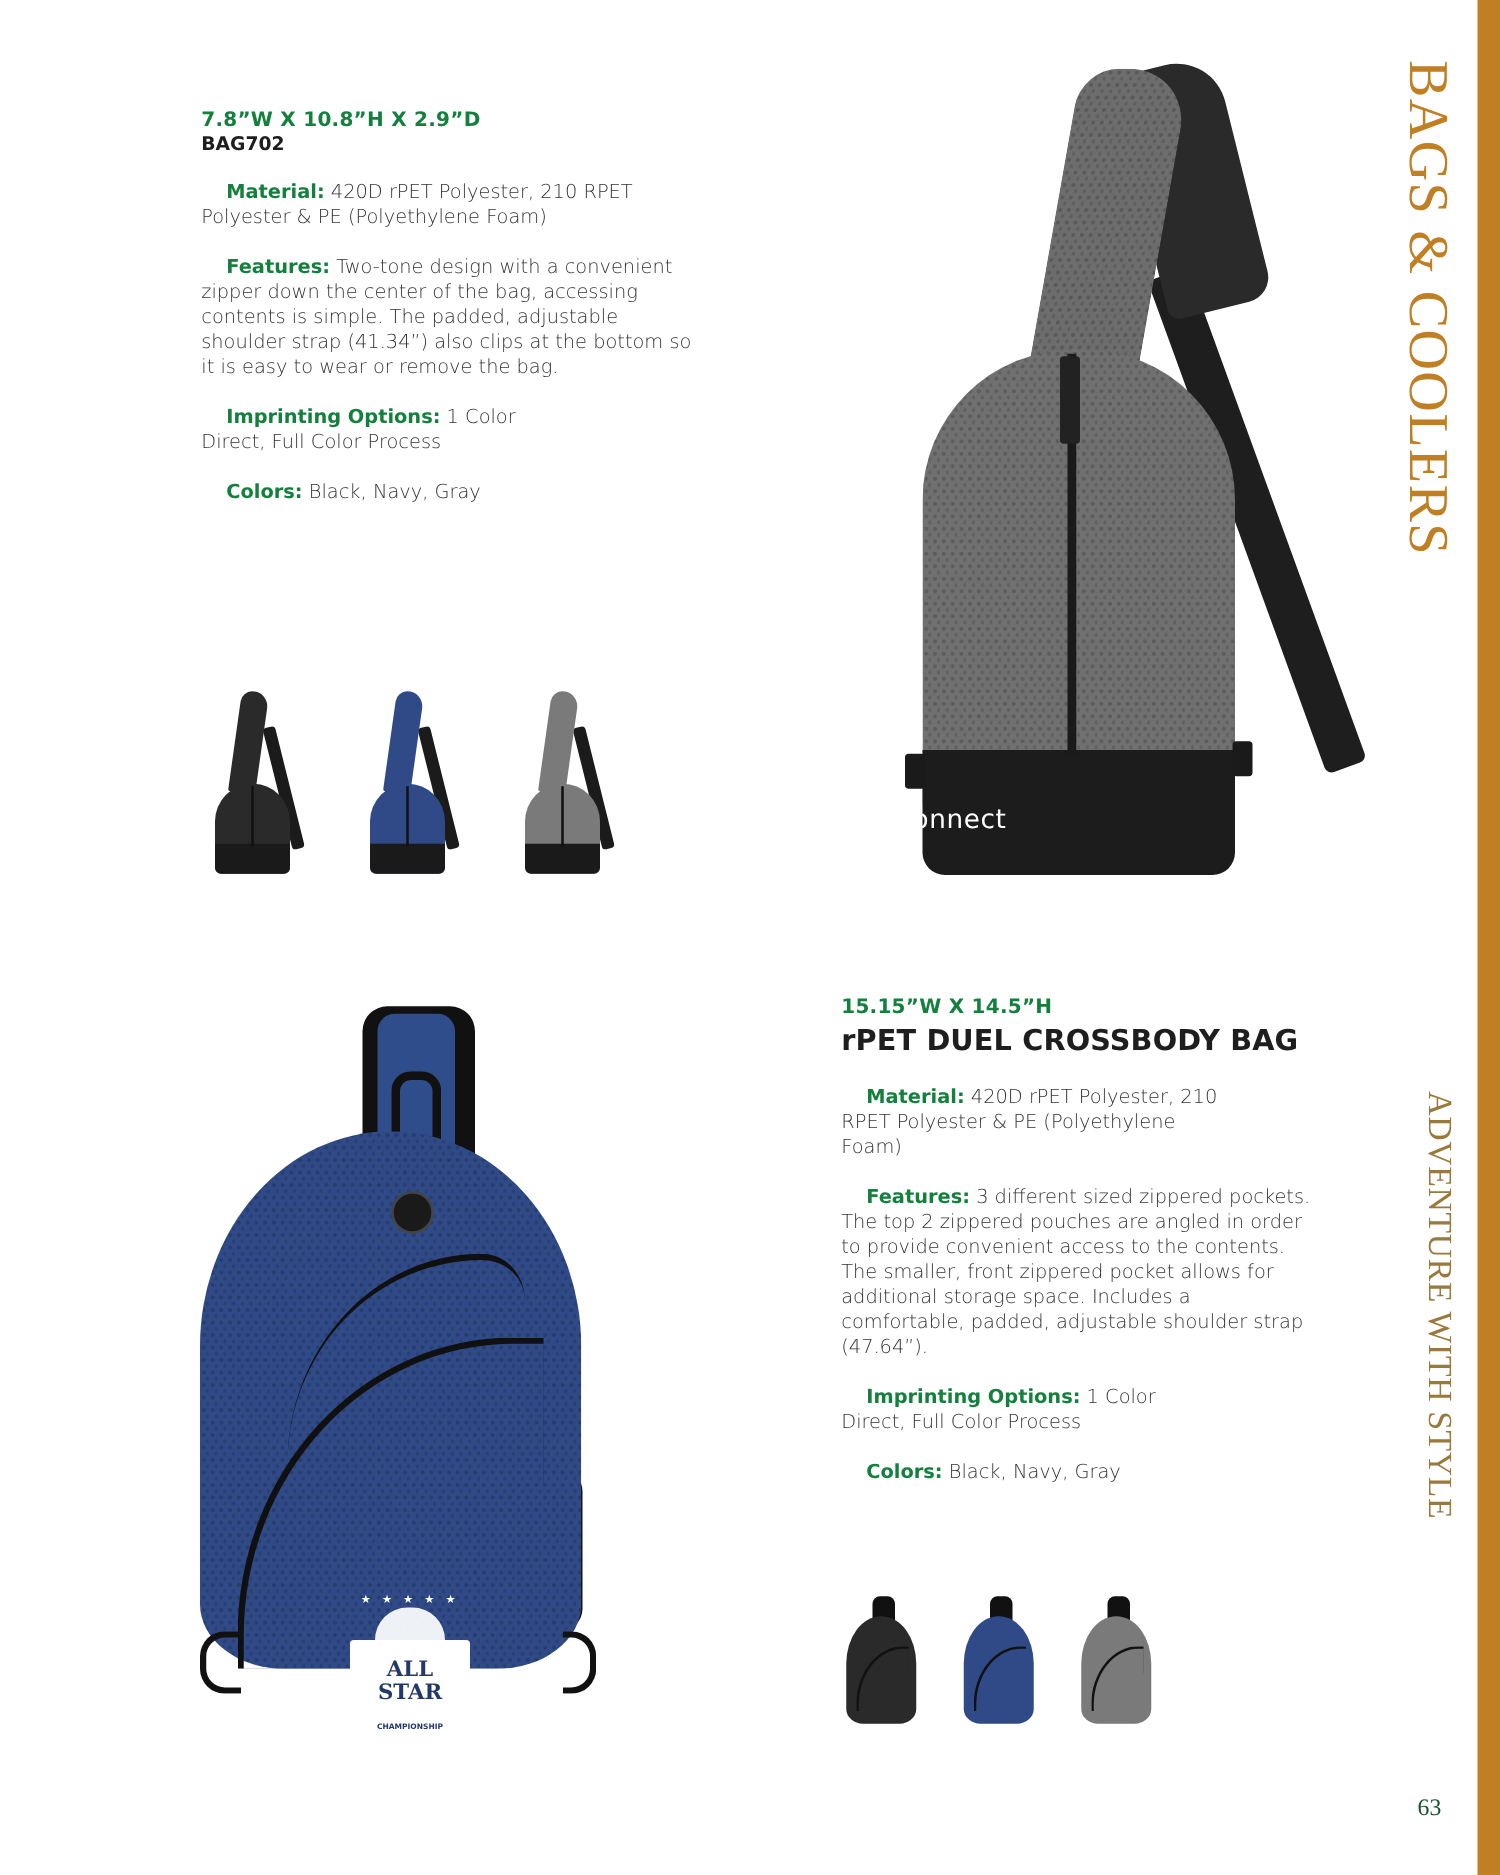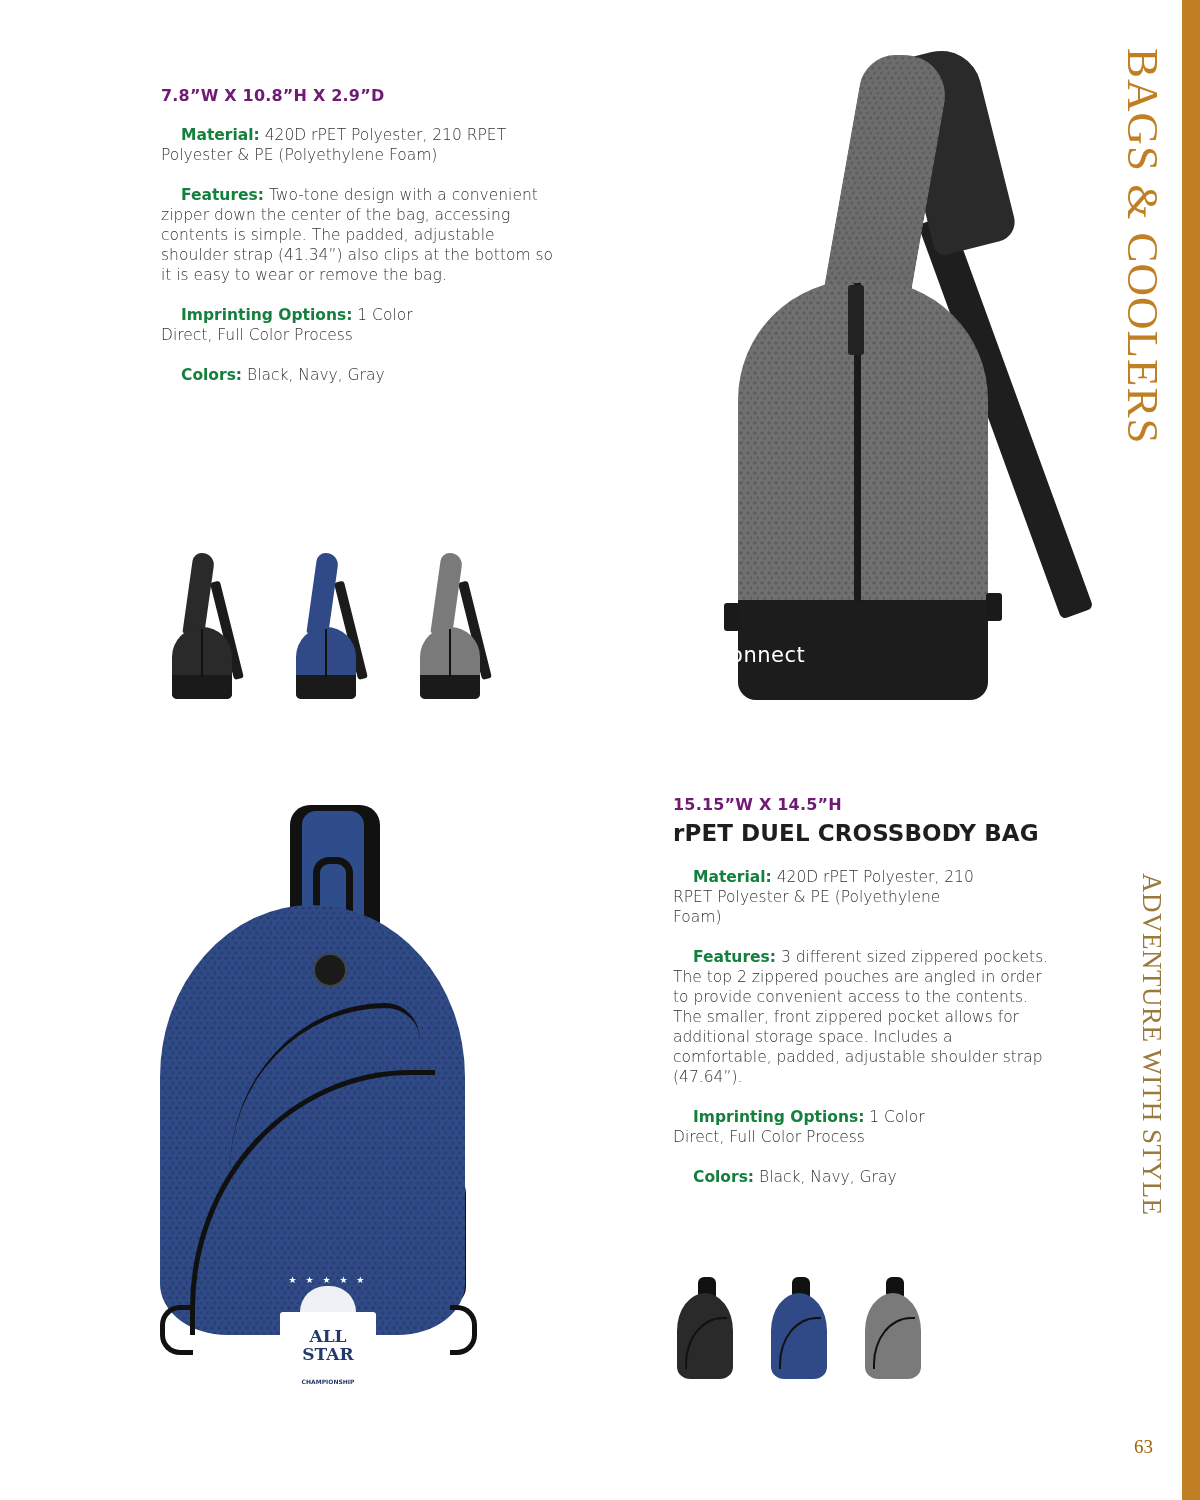--- a/index.html
+++ b/index.html
@@ -18,28 +18,28 @@
     font-family: "Liberation Serif", serif;
     color: #BF7F22;
     white-space: nowrap;
     transform-origin: 0 0;
     transform: rotate(90deg);
   }
   .side-title.main { left: 1165px; top: 48px; font-size: 45px; letter-spacing: 1px; line-height: 1; }
   .side-title.sub  { left: 1165px; top: 873px; font-size: 27px; letter-spacing: 0.5px; color: #9a7a3c; line-height: 1; }
   .page-number {
     position: absolute; left: 1134px; top: 1436px;
-    font-family: "Liberation Serif", serif; font-size: 19px; color: #a16207;
+    font-family: "Liberation Serif", serif; font-size: 19px; color: #14532d;
   }
 
   .product-block { position: absolute; width: 400px; }
   .product-block.p1 { left: 161px; top: 86px; }
   .product-block.p2 { left: 673px; top: 795px; }
 
-  .dims { font-size: 16px; font-weight: bold; color: #701a75; line-height: 20px; letter-spacing: 0.2px; }
+  .dims { font-size: 16px; font-weight: bold; color: #15803d; line-height: 20px; letter-spacing: 0.2px; }
   .title { font-size: 23px; font-weight: bold; color: #1e1e1e; line-height: 30px; margin-top: 3px; letter-spacing: 0.1px; }
   .sku { font-size: 15px; font-weight: bold; color: #1e1e1e; line-height: 18px; }
   .spec { font-size: 15.5px; line-height: 20px; color: #333333; margin-top: 20px; font-weight: 300; }
   .spec:first-of-type { margin-top: 0; }
   .spec .label { font-weight: bold; color: #15803d; margin-left: 20px; }
   .spec-list { margin-top: 19px; }
   .p1 .spec-features { width: 395px; }
   .p2 .spec-features { width: 380px; }
 
   
@@ -167,20 +167,21 @@
 </head>
 <body>
 
 <div class="gold-bar"></div>
 <div class="side-title main">BAGS &amp; COOLERS</div>
 <div class="side-title sub">ADVENTURE WITH STYLE</div>
 <div class="page-number">63</div>
 
 <div class="product-block p1">
   <div class="dims">7.8”W X 10.8”H X 2.9”D</div>
+  <div class="sku">BAG702</div>
   <div class="spec-list">
     <div class="spec"><span class="label">Material:</span> <span>420D rPET Polyester, 210 RPET Polyester &amp; PE (Polyethylene Foam)</span></div>
     <div class="spec spec-features"><span class="label">Features:</span> <span>Two-tone design with a convenient zipper down the center of the bag, accessing contents is simple. The padded, adjustable shoulder strap (41.34”) also clips at the bottom so it is easy to wear or remove the bag.</span></div>
     <div class="spec" style="width:290px"><span class="label">Imprinting Options:</span> <span>1 Color Direct, Full Color Process</span></div>
     <div class="spec"><span class="label">Colors:</span> <span>Black, Navy, Gray</span></div>
   </div>
 </div>
 
 <div class="thumbs t1">
   <div class="thumb">

